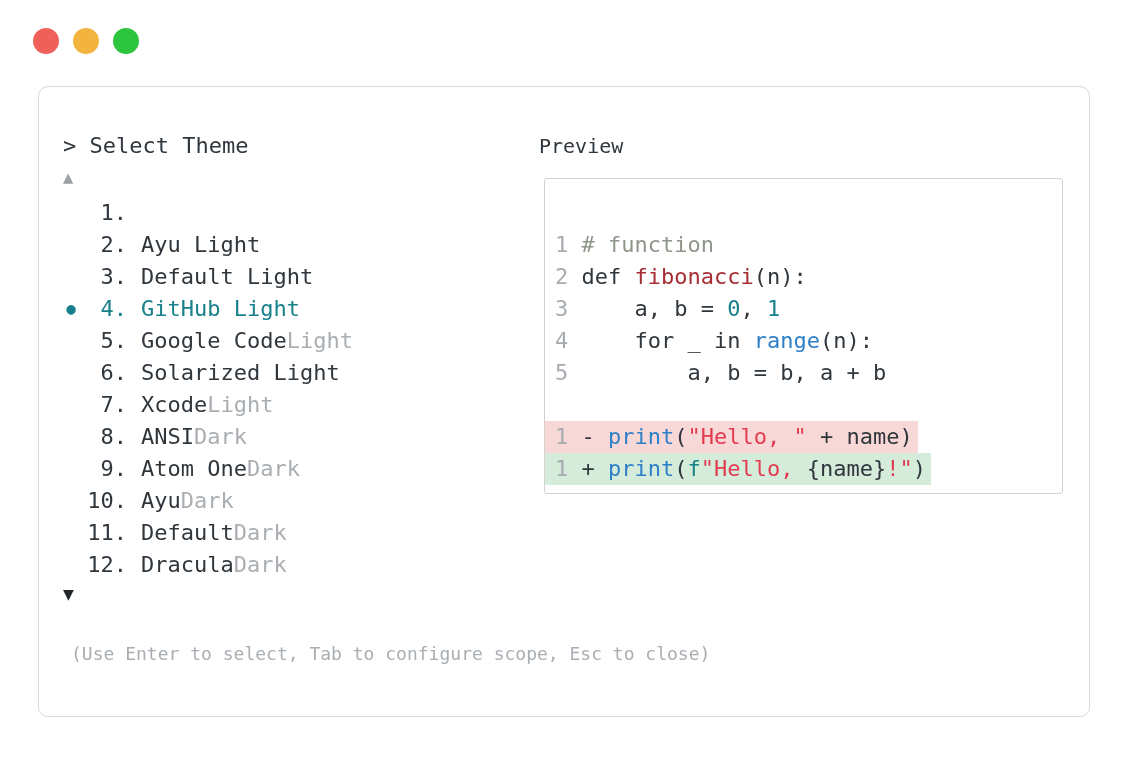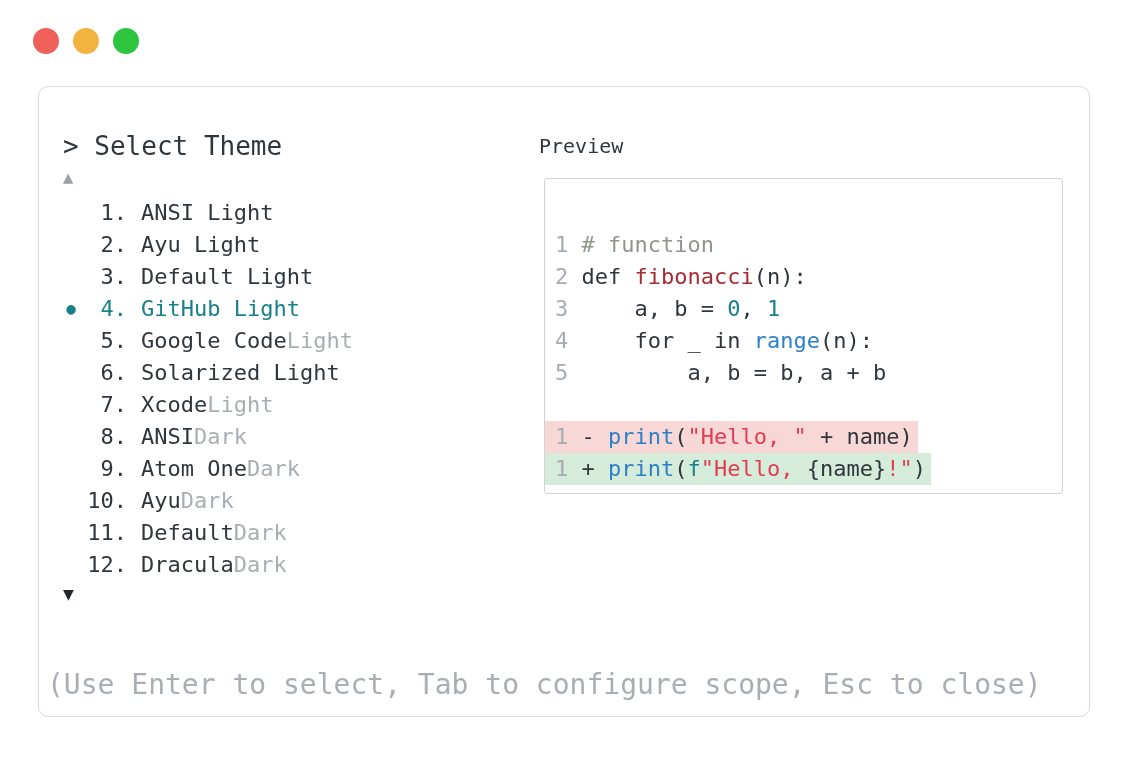--- a/index.html
+++ b/index.html
@@ -10,21 +10,21 @@
   *{box-sizing:border-box; margin:0; padding:0;}
   html,body{width:1129px; height:757px; background:#ffffff; overflow:hidden;}
   body{font-family:"DejaVu Sans Mono","Liberation Mono",monospace; position:relative;}
 
   .traffic-lights{position:absolute; left:33px; top:28px; display:flex; gap:14px;}
   .light{width:26px; height:26px; border-radius:50%;}
 
   .panel{position:absolute; left:38px; top:86px; width:1052px; height:631px;
          background:#fff; border:1.5px solid var(--panel-border); border-radius:10px;}
 
-  .prompt{position:absolute; left:24px; top:44px; font-size:26px; line-height:30px; color:var(--text-dark);}
+  .prompt{position:absolute; left:24px; top:44px; font-size:22px; line-height:30px; color:var(--text-dark);}
   .preview-label{position:absolute; left:500px; top:44px; font-size:20px; line-height:30px; color:var(--text-dark);}
 
   .scroll-up{position:absolute; left:24px; top:78px; font-size:17px; line-height:24px; color:#9aa0a5; cursor:default;}
   .scroll-down{position:absolute; left:24px; top:494px; font-size:18px; line-height:26px; color:#22272c; cursor:default;}
 
   .theme-list{position:absolute; left:0; top:110px; width:470px;}
   .theme-row{display:flex; height:32px; line-height:32px; font-size:22px; color:var(--text-dark); cursor:pointer;}
   .theme-row .bullet-cell{width:24px; margin-left:20px; text-align:center; font-size:16px; color:var(--accent);}
   .theme-row .num-cell{width:44px; margin-right:14px; text-align:right;}
   .theme-row .muted, .muted-txt{color:var(--text-muted);}
@@ -38,41 +38,40 @@
   .code-line.diff-added{background:var(--diff-added); padding-right:5px;}
   .lnum{color:#a6abb0;}
   .tok-plain{color:var(--text-dark);}
   .tok-comment{color:var(--comment);}
   .tok-func{color:var(--func);}
   .tok-number{color:var(--accent);}
   .tok-builtin{color:var(--builtin);}
   .tok-string{color:var(--string);}
   .tok-fprefix{color:var(--accent);}
 
-  .help{position:absolute; left:8px; top:552px; font-size:28px; line-height:30px; color:var(--text-muted);margin-top:31px;}
+  .help{position:absolute; left:32px; top:552px; font-size:18px; line-height:30px; color:var(--text-muted);}
 </style>
 </head>
 <body>
 
 <div class="traffic-lights" id="traffic">
     <div class="light" style="background: rgb(240, 96, 90);"></div>
     <div class="light" style="background: rgb(243, 180, 63);"></div>
     <div class="light" style="background: rgb(45, 197, 62);"></div>
   </div>
 
 <div class="panel">
   <div class="prompt">&gt; Select Theme</div>
   <div class="preview-label">Preview</div>
 
   <div class="scroll-up">▲</div>
   <div class="theme-list" id="theme-list">
       <div class="theme-row">
         <span class="bullet-cell"></span>
         <span class="num-cell">1.</span>
-        <span>ANSI Light</span>
       </div>
       <div class="theme-row">
         <span class="bullet-cell"></span>
         <span class="num-cell">2.</span>
         <span>Ayu Light</span>
       </div>
       <div class="theme-row">
         <span class="bullet-cell"></span>
         <span class="num-cell">3.</span>
         <span>Default Light</span>

